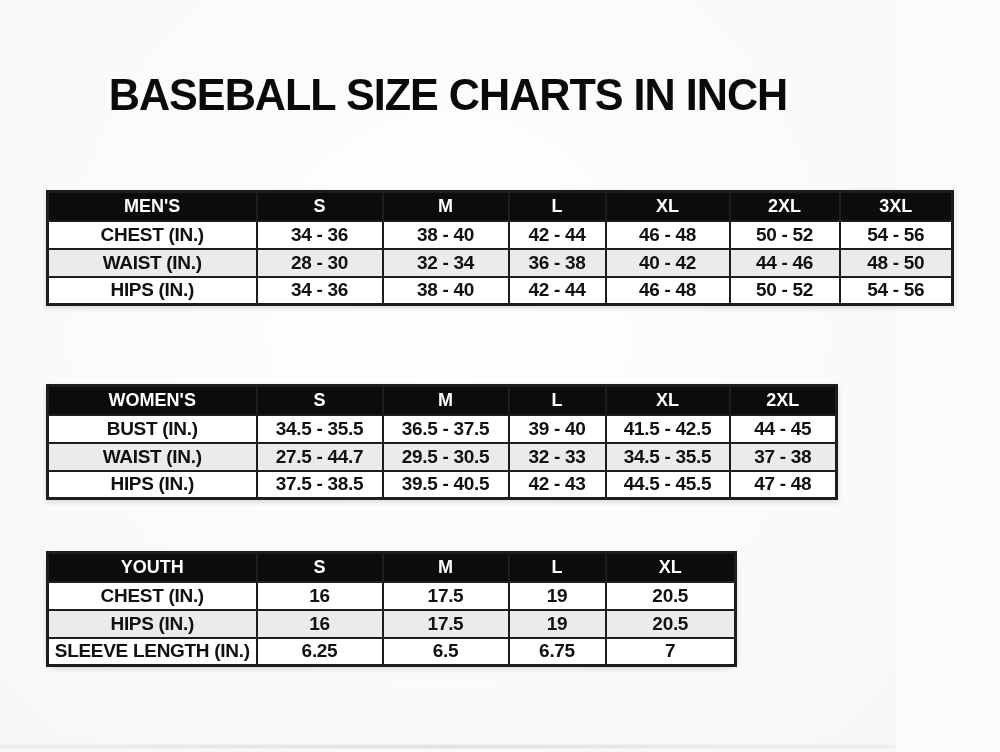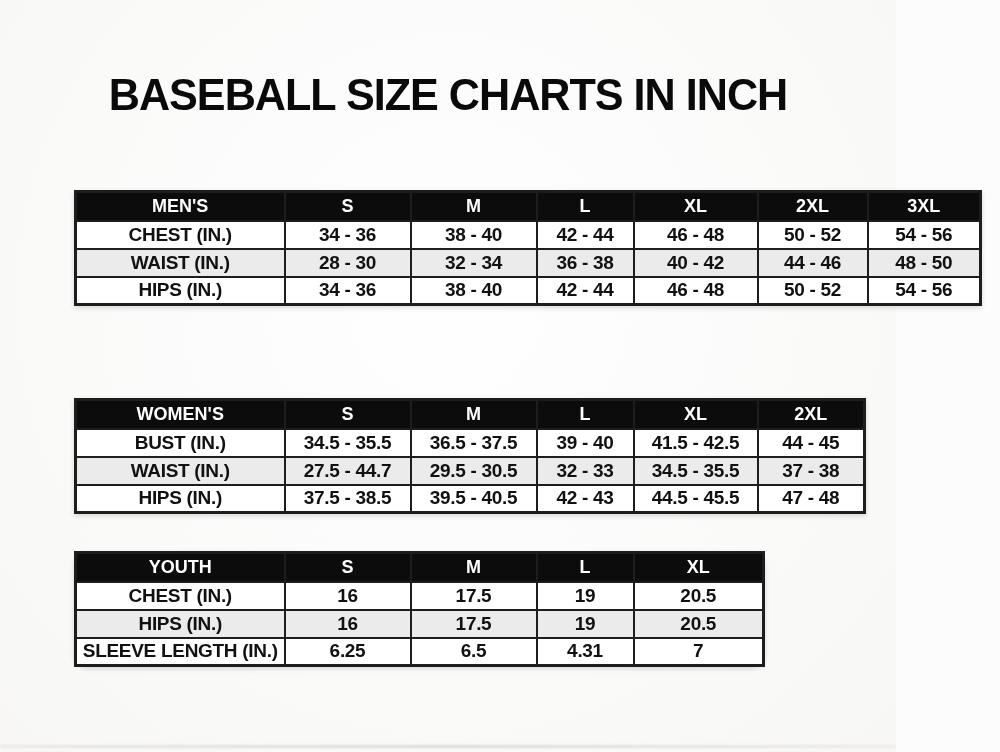--- a/index.html
+++ b/index.html
@@ -36,24 +36,23 @@
     color: #0a0a0a;
     transform: scaleX(0.98);
   }
   table.size-table {
     position: absolute;
     border-collapse: collapse;
     table-layout: fixed;
     background: #ffffff;
     border: 3px solid var(--border);
     box-shadow: 0 2px 5px rgba(0,0,0,0.14);
-    margin-left: 28px;
   }
   #table-mens   { left: 46px;  top: 190px; }
-  #table-womens { left: 46px;  top: 398px; }
+  #table-womens { left: 46px;  top: 384px; }
   #table-youth  { left: 46px;  top: 551px; border-radius: 13px; }
 
   table.size-table th {
     background: var(--header-bg);
     color: var(--header-text);
     height: 29px;
     font-size: 18px;
     font-weight: bold;
     letter-spacing: 0;
     border: 2px solid var(--border);
@@ -219,20 +218,20 @@
           <td>HIPS (IN.)</td>
           <td>16</td>
           <td>17.5</td>
           <td>19</td>
           <td>20.5</td>
         </tr>
         <tr>
           <td>SLEEVE LENGTH (IN.)</td>
           <td>6.25</td>
           <td>6.5</td>
-          <td>4.31</td>
+          <td>6.75</td>
           <td>7</td>
         </tr>
       </tbody>
     </table>
 
   <div class="scan-smudge"></div>
 </div>
 
 </body></html>

